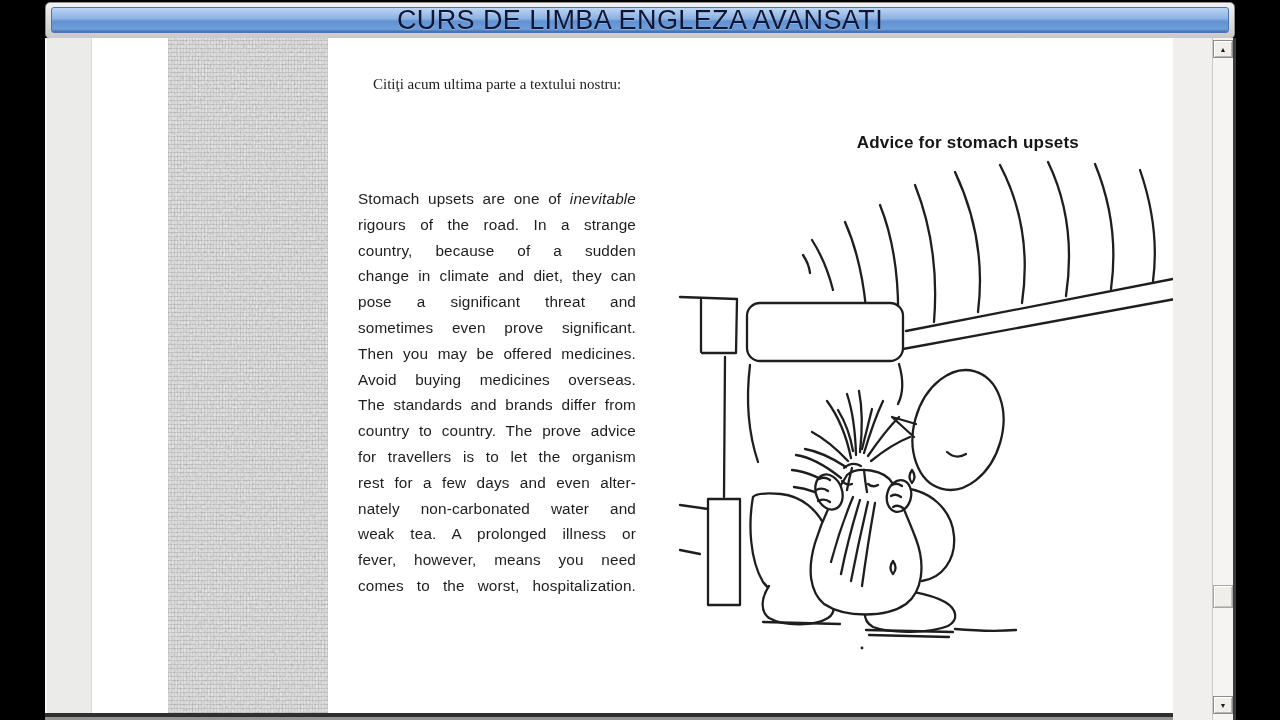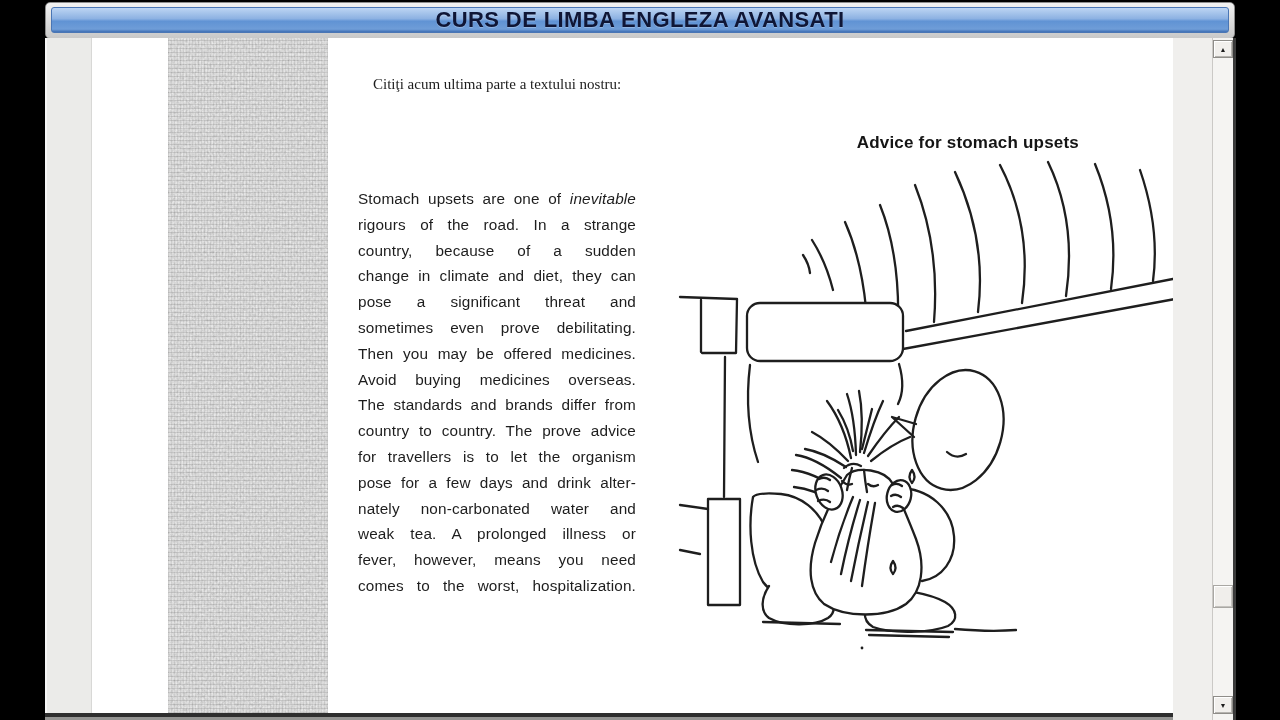--- a/index.html
+++ b/index.html
@@ -7,21 +7,21 @@
        font-family:"Liberation Sans", sans-serif;}
 
   
   .top-black{position:absolute;left:0;top:0;width:1280px;height:3px;background:#000;}
   .banner-frame{position:absolute;left:45px;top:2px;width:1190px;height:37px;
       background:linear-gradient(#f2f2f2,#c9c9c9);border-radius:5px;
       border:1px solid #8e8e8e;box-sizing:border-box;}
   .banner{position:absolute;left:5px;top:4px;right:5px;bottom:5px;border-radius:3px;
       background:linear-gradient(#bdd5f3 0%,#8cb1e2 45%,#6093d4 55%,#6f9dd8 88%,#3f6fb4 100%);
       border:1px solid #4a76b5;display:flex;align-items:center;justify-content:center;}
-  .banner-title{font-weight:bold;font-size:22px;letter-spacing:.4px;color:#0f1636;
+  .banner-title{font-weight:normal;font-size:27px;letter-spacing:.4px;color:#0f1636;
       text-shadow:0 1px 0 rgba(255,255,255,.25);}
 
   
   .left-black{position:absolute;left:0;top:0;width:45px;height:720px;background:#000;}
   .right-black{position:absolute;left:1235px;top:0;width:45px;height:720px;background:#000;}
 
   
   .viewport{position:absolute;left:45px;top:38px;width:1190px;height:682px;background:#fff;}
   .gray-strip{position:absolute;left:0;top:0;width:47px;height:682px;background:#ebebe9;
       border-left:2px solid #f7f7f7;border-right:1px solid #d8d8d6;box-sizing:border-box;}
@@ -97,27 +97,27 @@
   </div>
 
   <div class="intro-line">Citiţi acum ultima parte a textului nostru:</div>
   <div class="heading">Advice for stomach upsets</div>
   <div class="paragraph">
       <div class="para-line">Stomach upsets are one of <i>inevitable</i></div>
       <div class="para-line">rigours of the road. In a strange</div>
       <div class="para-line">country, because of a sudden</div>
       <div class="para-line">change in climate and diet, they can</div>
       <div class="para-line">pose a significant threat and</div>
-      <div class="para-line">sometimes even prove debilitating.</div>
+      <div class="para-line">sometimes even prove significant.</div>
       <div class="para-line">Then you may be offered medicines.</div>
       <div class="para-line">Avoid buying medicines overseas.</div>
       <div class="para-line">The standards and brands differ from</div>
       <div class="para-line">country to country. The prove advice</div>
       <div class="para-line">for travellers is to let the organism</div>
-      <div class="para-line">pose for a few days and drink alter-</div>
+      <div class="para-line">rest for a few days and even alter-</div>
       <div class="para-line">nately non-carbonated water and</div>
       <div class="para-line">weak tea. A prolonged illness or</div>
       <div class="para-line">fever, however, means you need</div>
       <div class="para-line">comes to the worst, hospitalization.</div>
     </div>
 
   <svg class="cartoon" width="512" height="492" viewBox="678 160 512 492">
     <g fill="none" stroke="#1e1e1e" stroke-width="2.3" stroke-linecap="round" stroke-linejoin="round">
 
       <path d="M803,255 Q809,264 810,273"></path>

